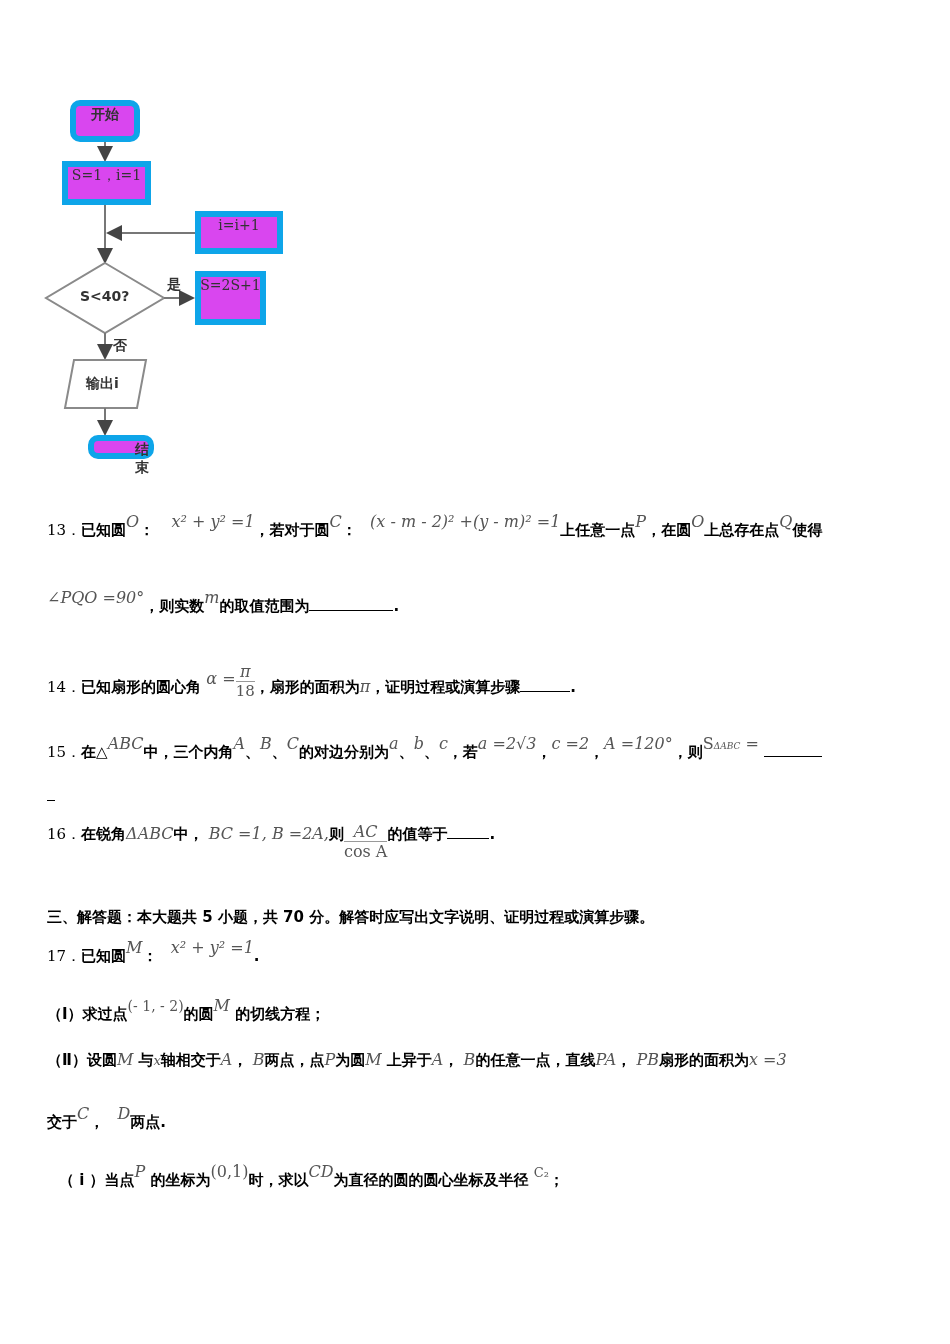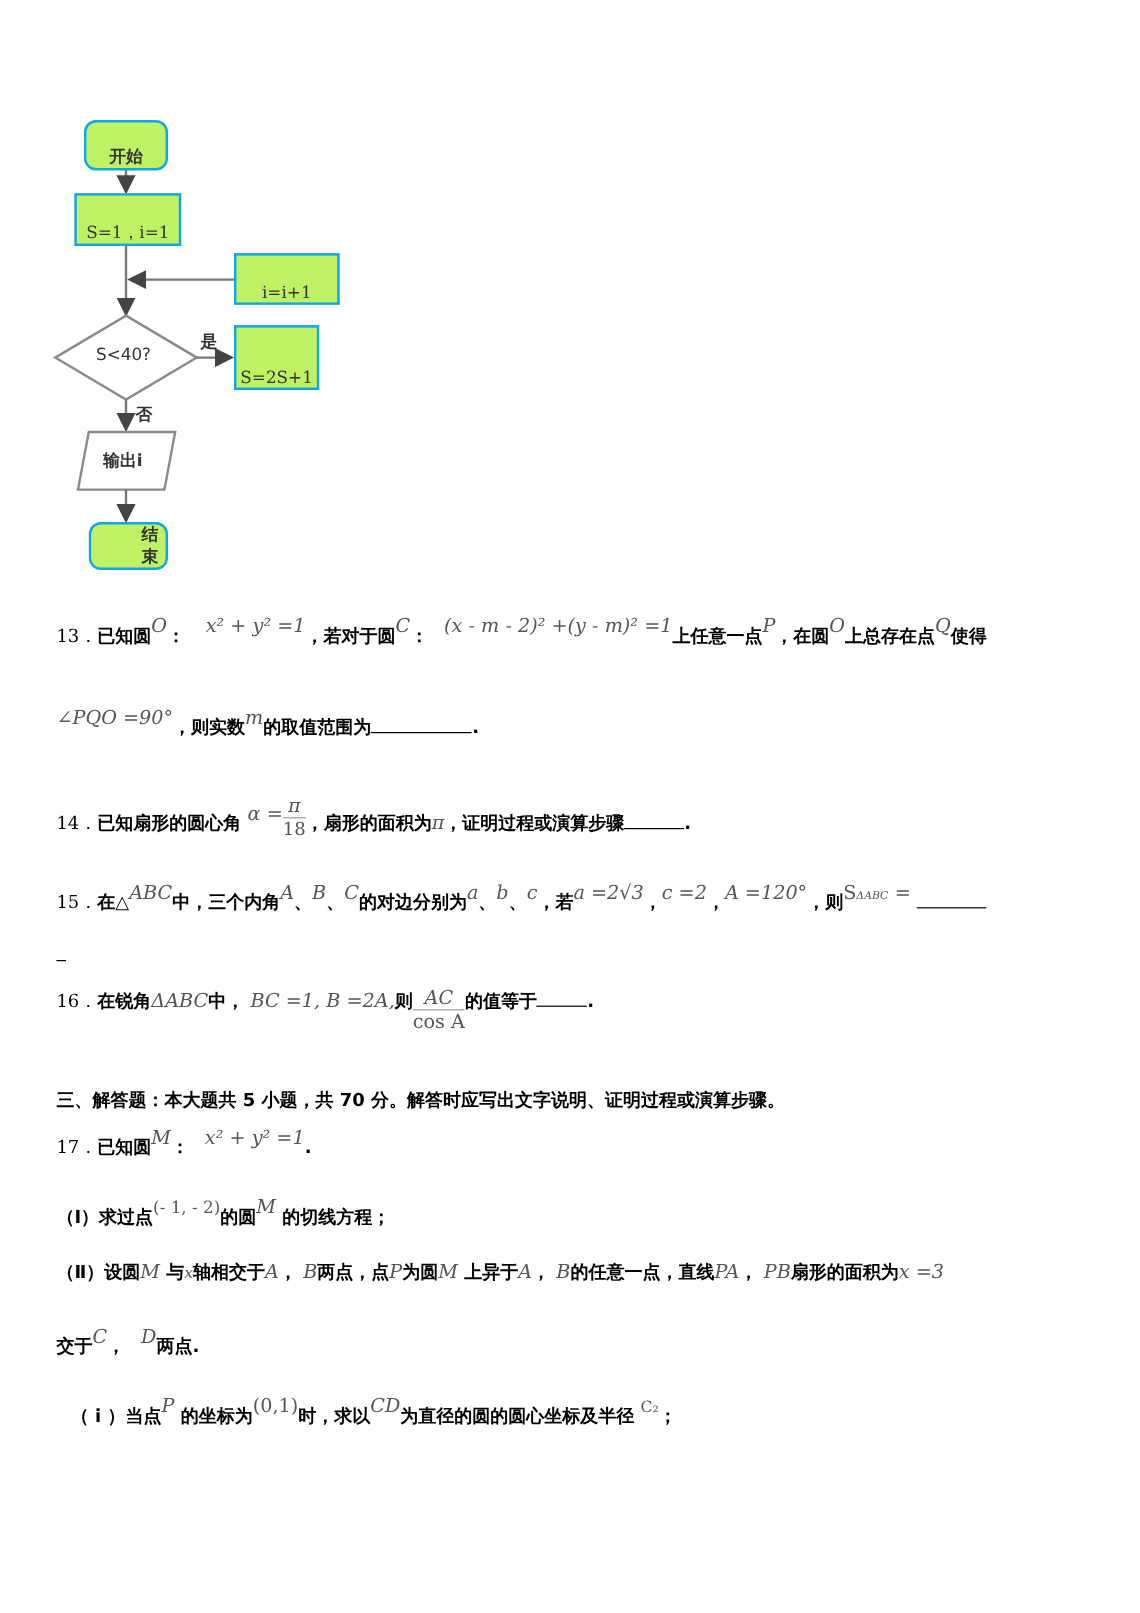--- a/index.html
+++ b/index.html
@@ -6,22 +6,22 @@
   body { width: 950px; height: 1344px; position: relative; overflow: hidden;
          font-family: "DejaVu Sans", sans-serif; color: #000; }
   .abs { position: absolute; white-space: nowrap; }
   .cn { font-family: "DejaVu Sans", sans-serif; font-weight: bold; font-size: 15px; }
   .num { font-family: "DejaVu Serif", serif; font-size: 15px; font-weight: normal; }
   .m { font-family: "DejaVu Serif", serif; font-style: italic; color: #555; font-size: 16px; font-weight: normal; }
   .mr { font-family: "DejaVu Serif", serif; color: #555; font-size: 16px; font-weight: normal; font-style: normal; }
   .blank { display: inline-block; border-bottom: 1.5px solid #000; height: 14px; vertical-align: baseline; }
   .raised { position: relative; top: -8px; }
   
-  .fc-box { position: absolute; border: 2px solid #0ea5e9; background: #bef264; box-sizing: border-box;
-            display: flex; align-items: flex-end; justify-content: center;
+  .fc-box { position: absolute; border: 6px solid #0ea5e9; background: #d946ef; box-sizing: border-box;
+            display: flex; align-items: flex-start; justify-content: center;
             font-family: "DejaVu Sans", sans-serif; font-size: 14px; font-weight: bold; color: #333; }
   .fc-round { border-radius: 10px; }
   .fc-label { position: absolute; font-size: 14px; font-weight: bold; color: #333; font-family: "DejaVu Sans", sans-serif; }
   .frac { display: inline-block; vertical-align: middle; text-align: center; }
   .frac .top { display: block; border-bottom: 1px solid #999; padding: 0 2px; }
   .frac .bot { display: block; }
 </style>
 </head>
 <body>
 
@@ -52,28 +52,28 @@
 
   <div class="fc-box fc-round" style="left:70px;top:100px;width:70px;height:42px;">
     <span>开始</span>
   </div>
   <div class="fc-box" style="left:62px;top:161px;width:89px;height:44px;font-weight:normal;font-family:'DejaVu Serif',serif;">
     <span>S=1，i=1</span>
   </div>
   <div class="fc-box" style="left:195px;top:211px;width:88px;height:43px;font-weight:normal;font-family:'DejaVu Serif',serif;">
     <span>i=i+1</span>
   </div>
-  <div class="fc-label" style="left:80px;top:288px;font-weight:normal;">S&lt;40?</div>
+  <div class="fc-label" style="left:80px;top:288px;font-weight:bold;">S&lt;40?</div>
   <div class="fc-label" style="left:167px;top:276px;">是</div>
   <div class="fc-box" style="left:195px;top:271px;width:71px;height:54px;font-weight:normal;font-family:'DejaVu Serif',serif;">
     <span>S=2S+1</span>
   </div>
   <div class="fc-label" style="left:113px;top:337px;">否</div>
   <div class="fc-label" style="left:86px;top:375px;">输出i</div>
-  <div class="fc-box fc-round" style="left:74px;top:435px;width:66px;height:40px;padding-left:42px;">
+  <div class="fc-box fc-round" style="left:88px;top:435px;width:66px;height:24px;padding-left:42px;">
     <span>结束</span>
   </div>
 </div>
 
 <div class="abs cn" style="left:47px;top:520px;">
   <span class="num">13．</span><span>已知圆</span><span class="m raised">O</span><span>：</span>
   <span class="m raised" style="margin-left:12px;">x² + y² =1</span><span>，若对于圆</span><span class="m raised">C</span><span>：</span>
   <span class="m raised" style="margin-left:8px;">(x - m - 2)² +(y - m)² =1</span><span>上任意一点</span><span class="m raised">P</span><span>，在圆</span><span class="m raised">O</span><span>上总存在点</span><span class="m raised">Q</span><span>使得</span>
 </div>
 <div class="abs cn" style="left:47px;top:596px;">

